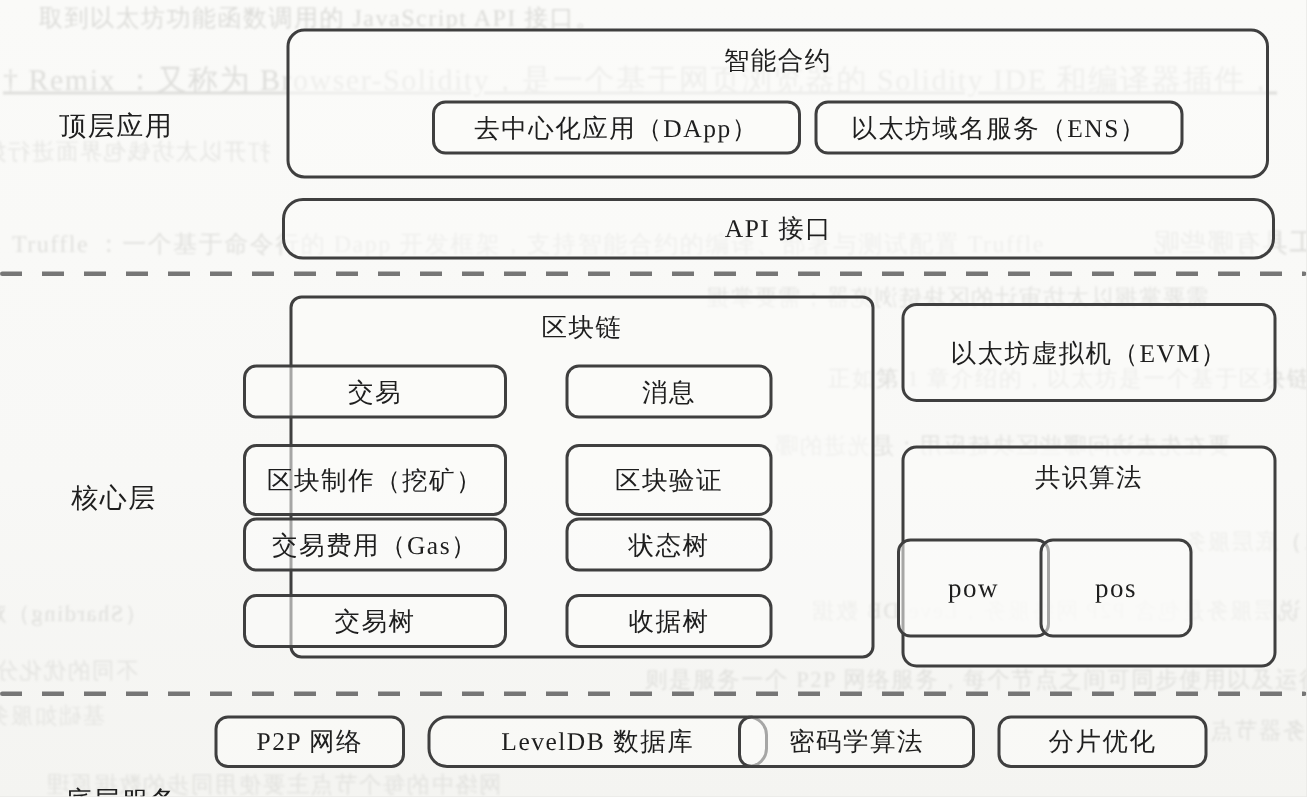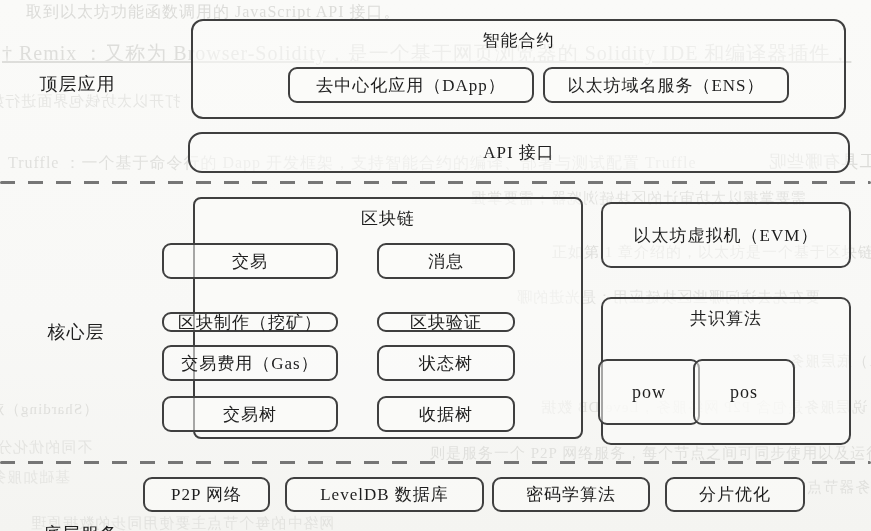--- a/index.html
+++ b/index.html
@@ -46,32 +46,32 @@
   #box-dapp{left:288px; top:67px; width:246px; height:36px;}
   #box-ens{left:543px; top:67px; width:246px; height:36px;}
   #api-box{left:140px; top:132px; width:662px; height:41px; border-radius:14px; display:flex; align-items:center; justify-content:center; font-size:17px; letter-spacing:1px; z-index:2;}
   #dash-top{top:181px;}
   #dash-bottom{top:461px;}
   
   #bc-container{left:145px; top:197px; width:390px; height:242px; border-radius:8px;}
   .bc-l{left:162px; width:176px;}
   .bc-r{left:377px; width:138px;}
   .bc-row1{top:243px; height:36px;}
-  .bc-row2{top:312px; height:20px;}
+  .bc-row2{top:296px; height:48px;}
   .bc-row3{top:345px; height:36px;}
   .bc-row4{top:396px; height:36px;}
   
   #evm-box{left:553px; top:202px; width:250px; height:66px; border-radius:10px; display:flex; align-items:center; justify-content:center; font-size:17px; letter-spacing:1px; z-index:2;text-align:center;}
   #cons-container{left:553px; top:297px; width:250px; height:148px; border-radius:10px;}
   #box-pow{left:598px; top:359px; width:102px; height:66px; font-size:18px;}
   #box-pos{left:693px; top:359px; width:102px; height:66px; font-size:18px;}
   
   .svc{top:477px; height:35px;}
   #box-p2p{left:143px; width:127px;}
-  #box-leveldb{left:285px; width:199px;}
+  #box-leveldb{left:285px; width:227px;border-radius:13px;}
   #box-crypto{left:492px; width:158px;}
   #box-shard{left:665px; width:140px;}
 </style>
 </head>
 <body>
 
 <div class="page">
 
   <div id="artifact-layer">
       <div class="artifact" style="left: 26px; top: 2px; font-size: 16px; opacity: 0.55;">取到以太坊功能函数调用的 JavaScript API 接口。</div>

